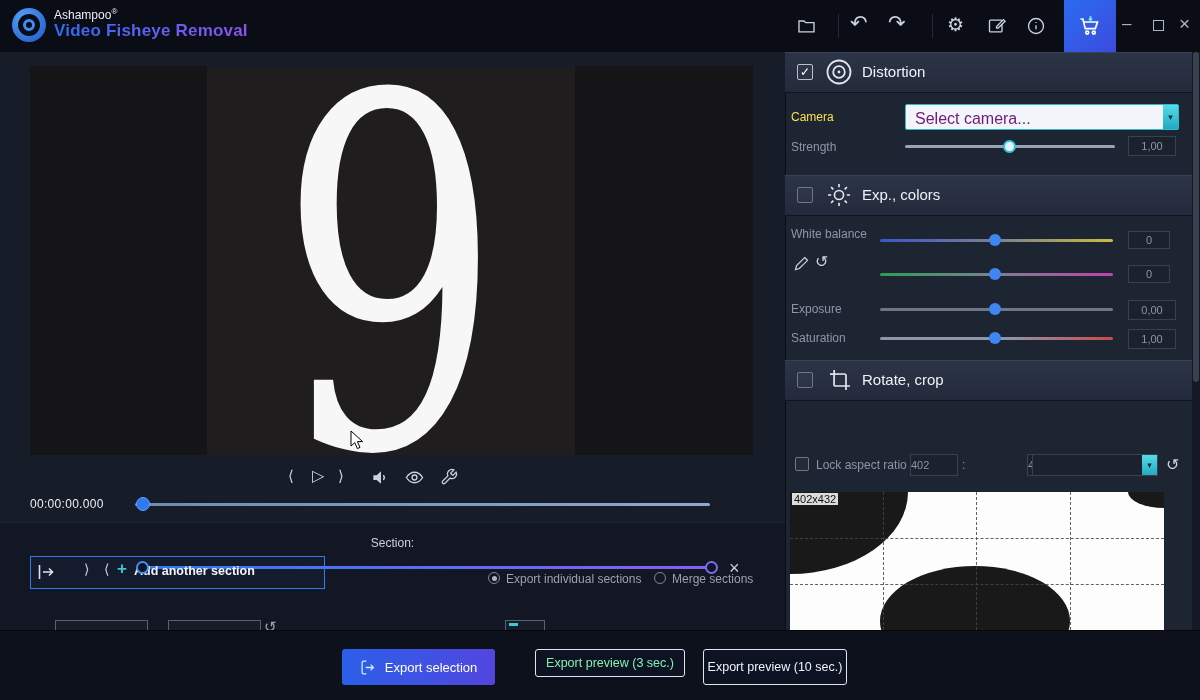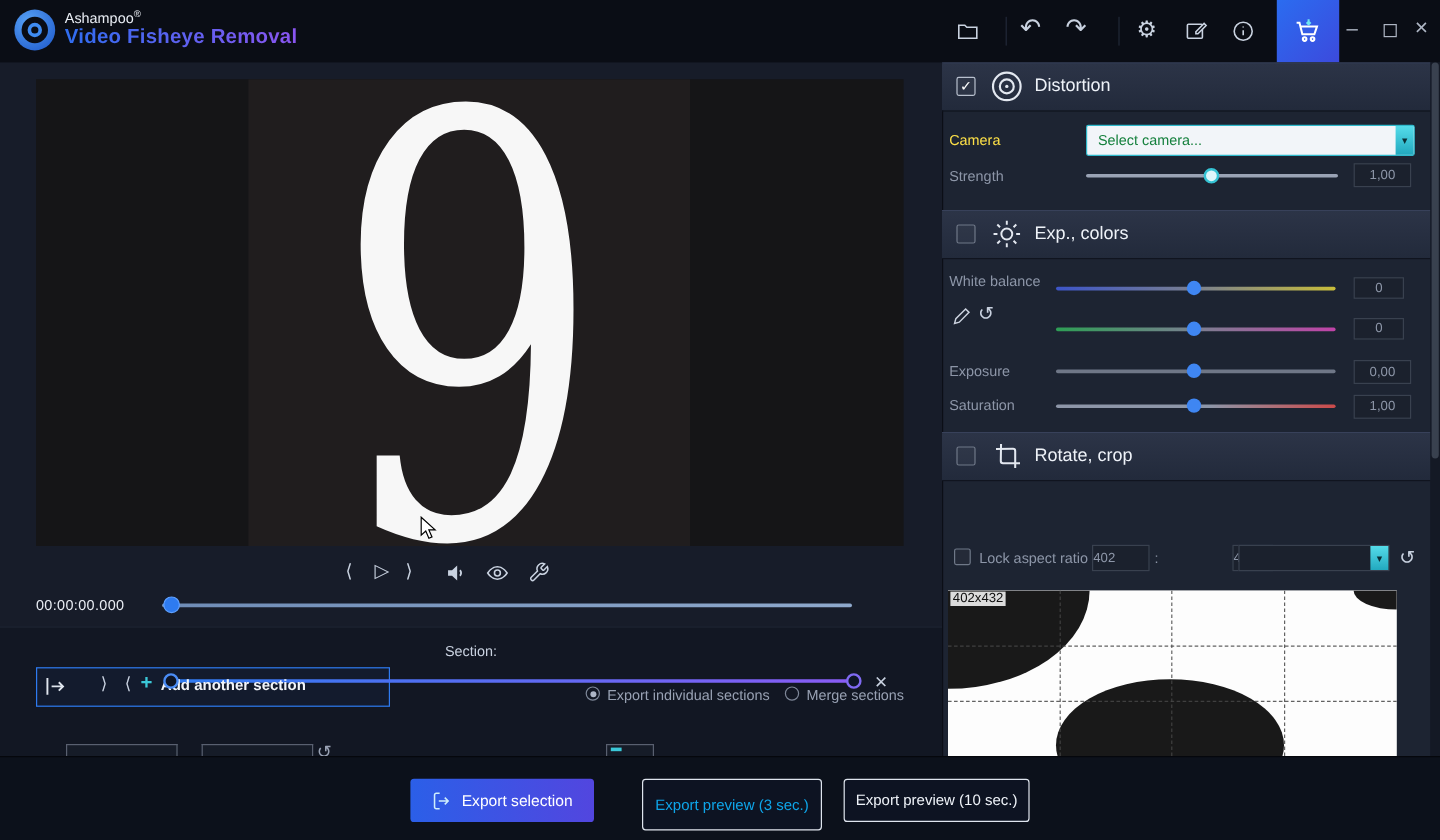--- a/index.html
+++ b/index.html
@@ -145,21 +145,21 @@
     </div>
   <svg class="a" style="left:824px;top:57px;" width="30" height="30" viewBox="0 0 30 30" fill="none" stroke="#e3e8f0" stroke-width="1.8">
       <circle cx="15" cy="15" r="11.5"></circle>
       <circle cx="15" cy="15" r="5.8"></circle>
       <circle cx="15" cy="15" r="1.4" fill="#e3e8f0" stroke="none"></circle>
     </svg>
   <div class="a hdr-title" style="left:862px;top:63px;">Distortion</div>
 
   <div class="a lbl-bright" style="left:791px;top:110px;">Camera</div>
   <div class="a" style="left:905px;top:104px;width:274px;height:26px;background:#f2f5f9;border:1px solid #2fb9cc;border-radius:2px;">
-    <span style="position:absolute;left:9px;top:5px;font-size:12px;color:#15803d;">Select camera...</span>
+    <span style="position:absolute;left:9px;top:5px;font-size:16px;color:#701a75;">Select camera...</span>
     <span class="dropstrip">▾</span>
   </div>
 
   <div class="a lbl" style="left:791px;top:140px;">Strength</div>
   <div class="a track" style="left:905px;top:145px;width:210px;background:#9aa3b5;"></div>
   <div class="a dot" style="left:1003px;top:140px;width:13px;height:13px;background:#def6fa;border:2px solid #35c3d4;"></div>
   <div class="a vbox" style="left:1128px;top:136px;width:48px;height:20px;">1,00</div>
 
   <div class="a hdr" style="left:785px;top:175px;width:407px;height:41px;"></div>
   <div class="a cb dim" style="left:797px;top:187px;width:16px;height:16px;"></div>
@@ -228,17 +228,17 @@
   </div>
 
   <footer class="a" style="left:0;top:630px;width:1200px;height:70px;background:#0c111b;border-top:1px solid #05070c;">
     <div class="a" style="left:342px;top:18px;width:153px;height:36px;border-radius:3px;background:linear-gradient(90deg,#2b5fe8,#5246df);display:flex;align-items:center;justify-content:center;gap:8px;">
       <svg width="17" height="17" viewBox="0 0 24 24" fill="none" stroke="#cfeefc" stroke-width="1.8">
           <path d="M9 21H5a2 2 0 0 1-2-2V5a2 2 0 0 1 2-2h4"></path>
           <path d="M15 16l4-4-4-4M19 12H8"></path>
         </svg>
       <span style="font-size:13px;font-weight:400;color:#ffffff;">Export selection</span>
     </div>
-    <div class="a" style="left:535px;top:18px;width:150px;height:43px;border-radius:3px;border:1px solid #dfe5ee;background:#0d1322;display:flex;align-items:center;justify-content:center;font-size:12.5px;color:#0ea5e9;">Export preview (3 sec.)</div>
-    <div class="a" style="left:703px;top:18px;width:155px;height:36px;border-radius:3px;border:1px solid #dfe5ee;background:#0d1322;display:flex;align-items:center;justify-content:center;font-size:12.5px;color:#eef2f8;">Export preview (10 sec.)</div>
+    <div class="a" style="left:535px;top:18px;width:150px;height:28px;border-radius:3px;border:1px solid #dfe5ee;background:#0d1322;display:flex;align-items:center;justify-content:center;font-size:12.5px;color:#86efac;">Export preview (3 sec.)</div>
+    <div class="a" style="left:703px;top:18px;width:144px;height:36px;border-radius:3px;border:1px solid #dfe5ee;background:#0d1322;display:flex;align-items:center;justify-content:center;font-size:12.5px;color:#eef2f8;">Export preview (10 sec.)</div>
   </footer>
 
 </div>
 
 </body></html>

